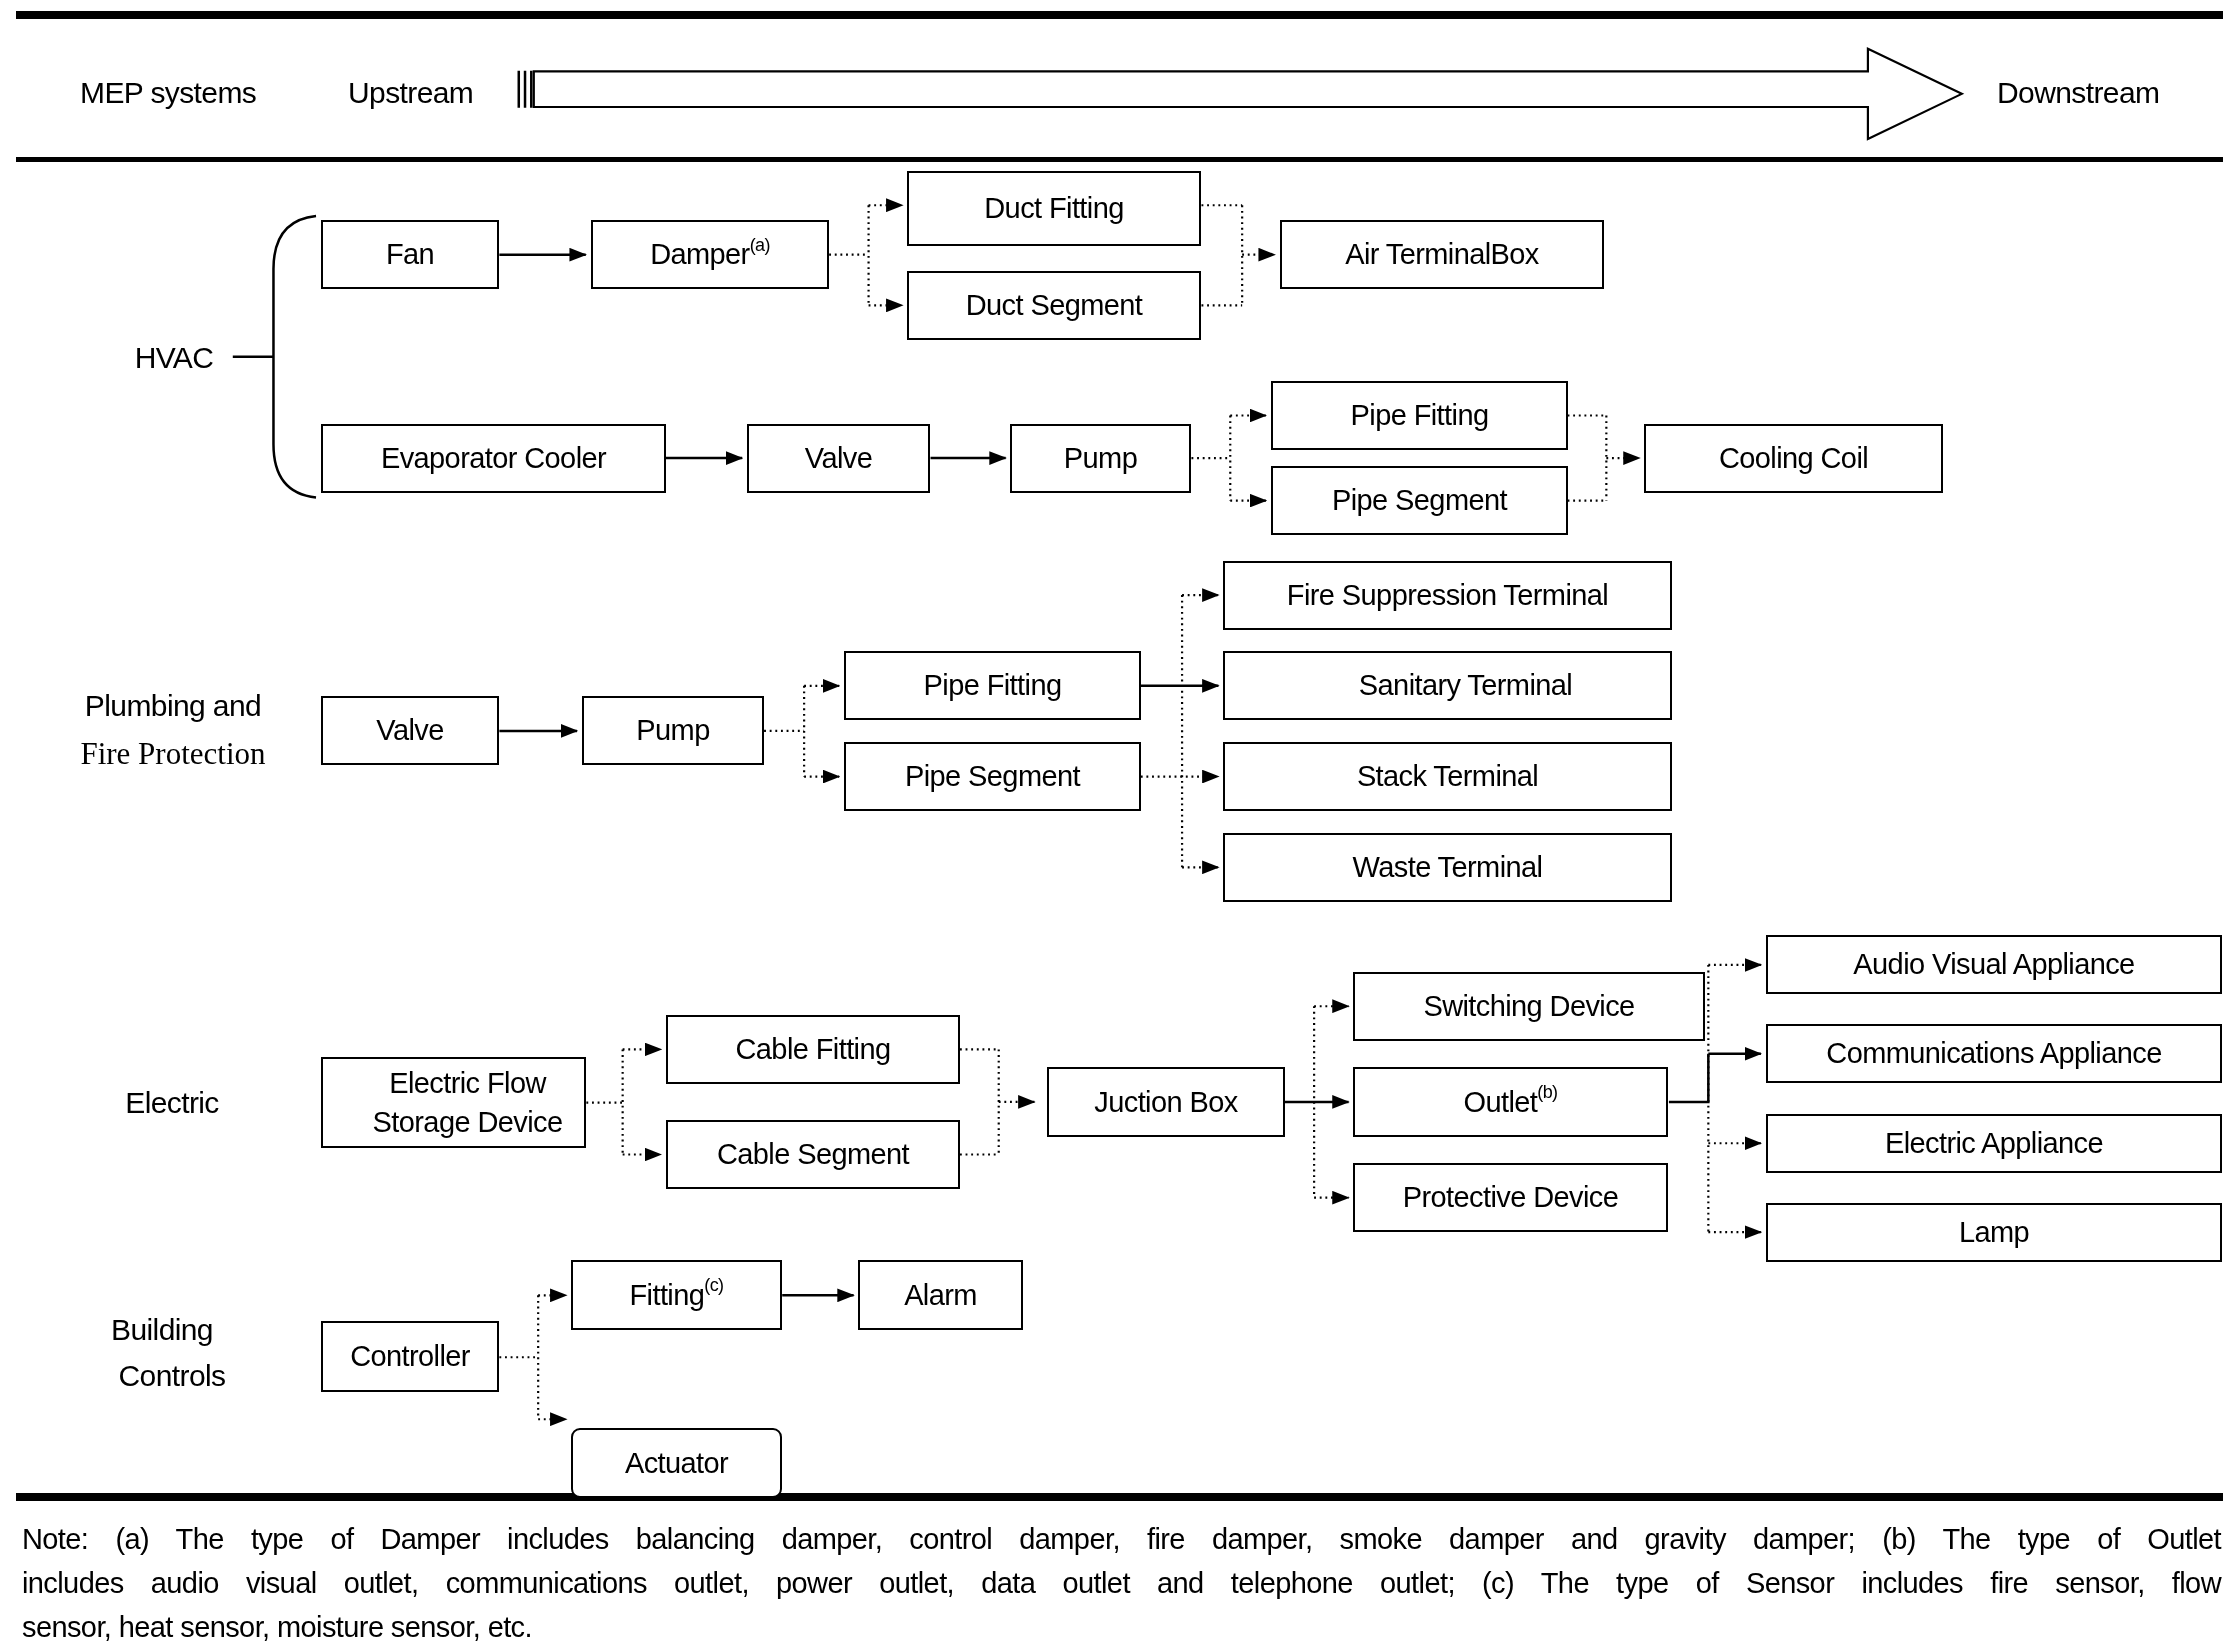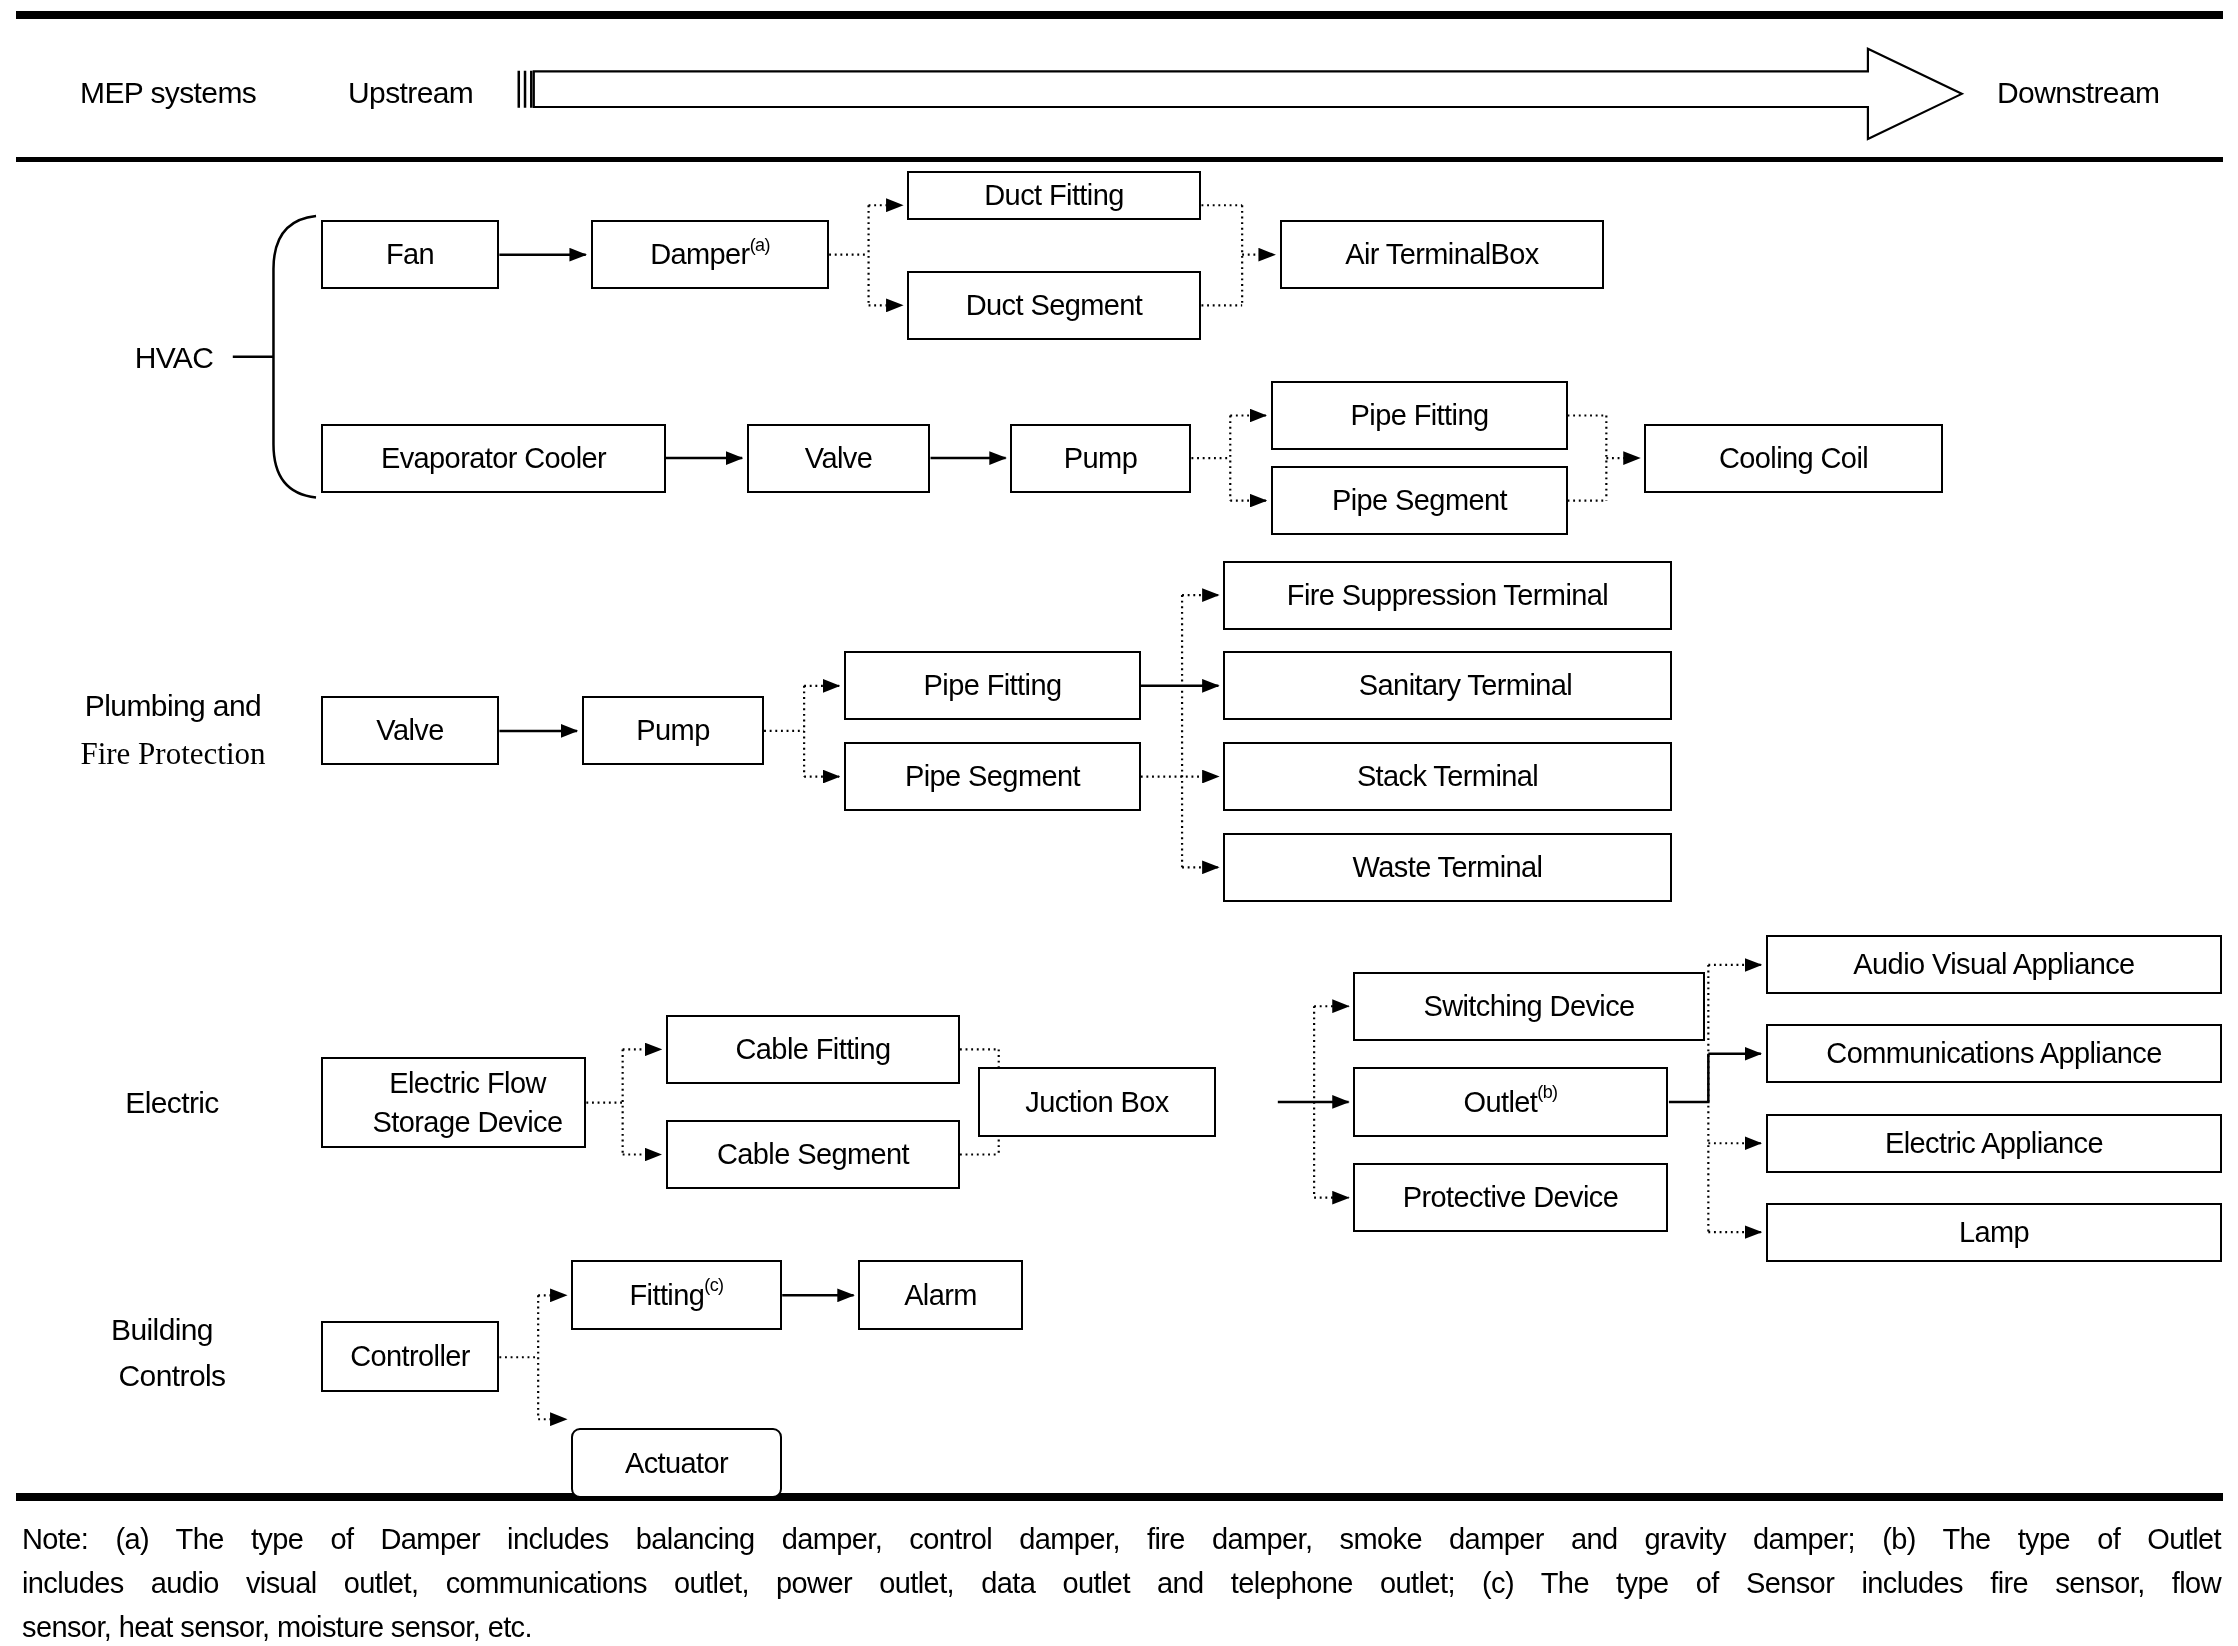--- a/index.html
+++ b/index.html
@@ -117,21 +117,21 @@
 <div class="sec-label" style="left:84px;top:1313px;width:156px;">Building</div>
 <div class="sec-label" style="left:94px;top:1359px;width:156px;">Controls</div>
 
 <div class="node" style="left:321px;top:220px;width:178px;height:69px;">
     <span>Fan</span>
   </div>
 <div class="node" style="left:591px;top:220px;width:238px;height:69px;">
     <span>Damper</span>
     <sup class="fnote">(a)</sup>
   </div>
-<div class="node" style="left:907px;top:171px;width:294px;height:49px;">
+<div class="node" style="left:907px;top:171px;width:294px;height:75px;">
     <span>Duct Fitting</span>
   </div>
 <div class="node" style="left:907px;top:271px;width:294px;height:69px;">
     <span>Duct Segment</span>
   </div>
 <div class="node" style="left:1280px;top:220px;width:324px;height:69px;">
     <span>Air TerminalBox</span>
   </div>
 <div class="node" style="left:321px;top:424px;width:345px;height:69px;">
     <span>Evaporator Cooler</span>
@@ -182,21 +182,21 @@
       <span style="display:block;">Electric Flow</span>
       <span style="display:block;">Storage Device</span>
     </span>
 </div>
 <div class="node" style="left:666px;top:1015px;width:294px;height:69px;">
     <span>Cable Fitting</span>
   </div>
 <div class="node" style="left:666px;top:1120px;width:294px;height:69px;">
     <span>Cable Segment</span>
   </div>
-<div class="node" style="left:978px;top:1067px;width:238px;height:70px;">
+<div class="node" style="left:1047px;top:1067px;width:238px;height:70px;">
     <span>Juction Box</span>
   </div>
 <div class="node" style="left:1353px;top:972px;width:352px;height:69px;">
     <span>Switching Device</span>
   </div>
 <div class="node" style="left:1353px;top:1067px;width:315px;height:70px;">
     <span>Outlet</span>
     <sup class="fnote">(b)</sup>
   </div>
 <div class="node" style="left:1353px;top:1163px;width:315px;height:69px;">

